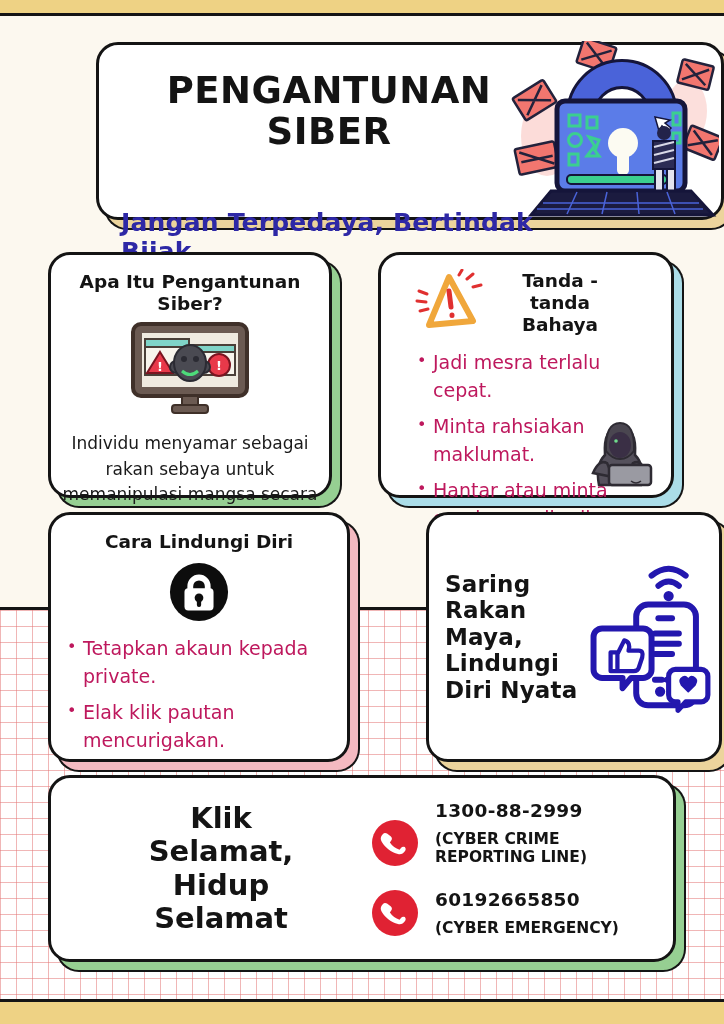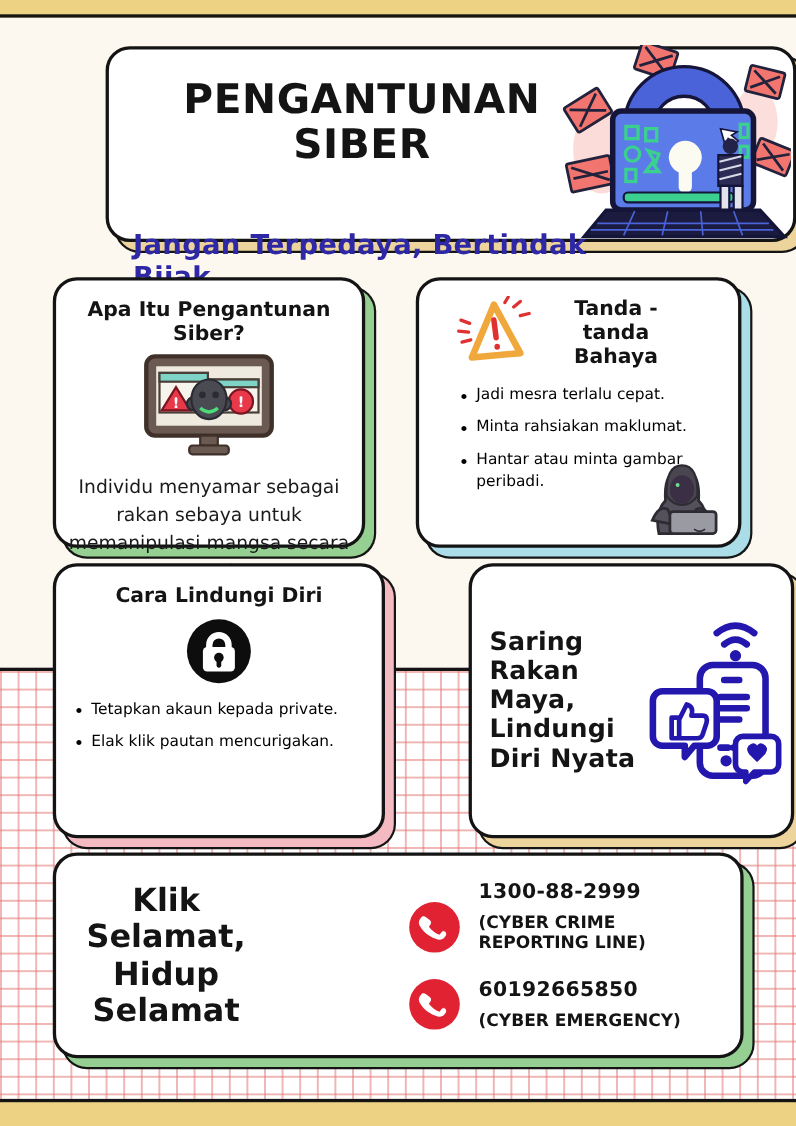--- a/index.html
+++ b/index.html
@@ -37,35 +37,35 @@
   .card-what{left:48px;top:252px;width:284px;height:246px;padding:16px 8px;text-align:center;}
   .card-signs{left:378px;top:252px;width:296px;height:246px;padding:14px 30px;}
   .card-protect{left:48px;top:512px;width:302px;height:250px;padding:16px 10px;}
   .card-slogan{left:378px;top:512px;width:296px;height:250px;}
   .card-contact{left:48px;top:775px;width:628px;height:187px;}
 
   .card-title{font-size:18.5px;font-weight:800;color:#141414;line-height:1.2;text-align:center;}
   .body-text{font-size:17px;color:#1a1a1a;line-height:1.5;margin-top:10px;}
 
   ul.bullets{list-style:none;margin:12px 0 0 0;padding:0 0 0 6px;}
-  ul.bullets li{position:relative;padding-left:16px;font-size:14px;color:#000000;line-height:1.45;margin-bottom:9px;}
+  ul.bullets li{position:relative;padding-left:16px;font-size:19px;color:#be185d;line-height:1.45;margin-bottom:9px;}
   ul.bullets li::before{content:"•";position:absolute;left:0;top:0;font-size:16px;}
 
   .signs-head{display:flex;align-items:center;}
   .signs-title{flex:1;padding-right:10px;}
   .hacker{position:absolute;right:10px;bottom:8px;}
 
   .protect-lock{display:block;margin:8px auto 2px auto;}
 
   .card-slogan .inner{display:flex;align-items:center;height:100%;padding:0 6px 0 16px;box-sizing:border-box;}
   .slogan-text{width:140px;font-size:23px;font-weight:800;line-height:1.15;color:#141414;letter-spacing:.2px;}
   .phone-art{flex:1;display:flex;justify-content:center;}
 
   .card-contact .inner{display:flex;align-items:center;height:100%;box-sizing:border-box;padding:10px 20px;}
-  .contact-slogan{width:300px;display:flex;justify-content:flex-start;}
+  .contact-slogan{width:300px;display:flex;justify-content:center;}
   .contact-slogan div{width:160px;text-align:center;font-size:29px;font-weight:800;line-height:1.15;color:#141414;}
   .contact-list{flex:1;display:flex;flex-direction:column;gap:22px;}
   .contact-entry{display:flex;gap:16px;align-items:flex-end;}
   .phone-badge{flex:0 0 auto;}
   .contact-number{font-size:18.5px;font-weight:800;color:#141414;letter-spacing:.3px;}
   .contact-label{font-size:15.5px;font-weight:800;color:#141414;max-width:190px;line-height:1.2;margin-top:9px;}
 </style>
 </head>
 <body>
 

